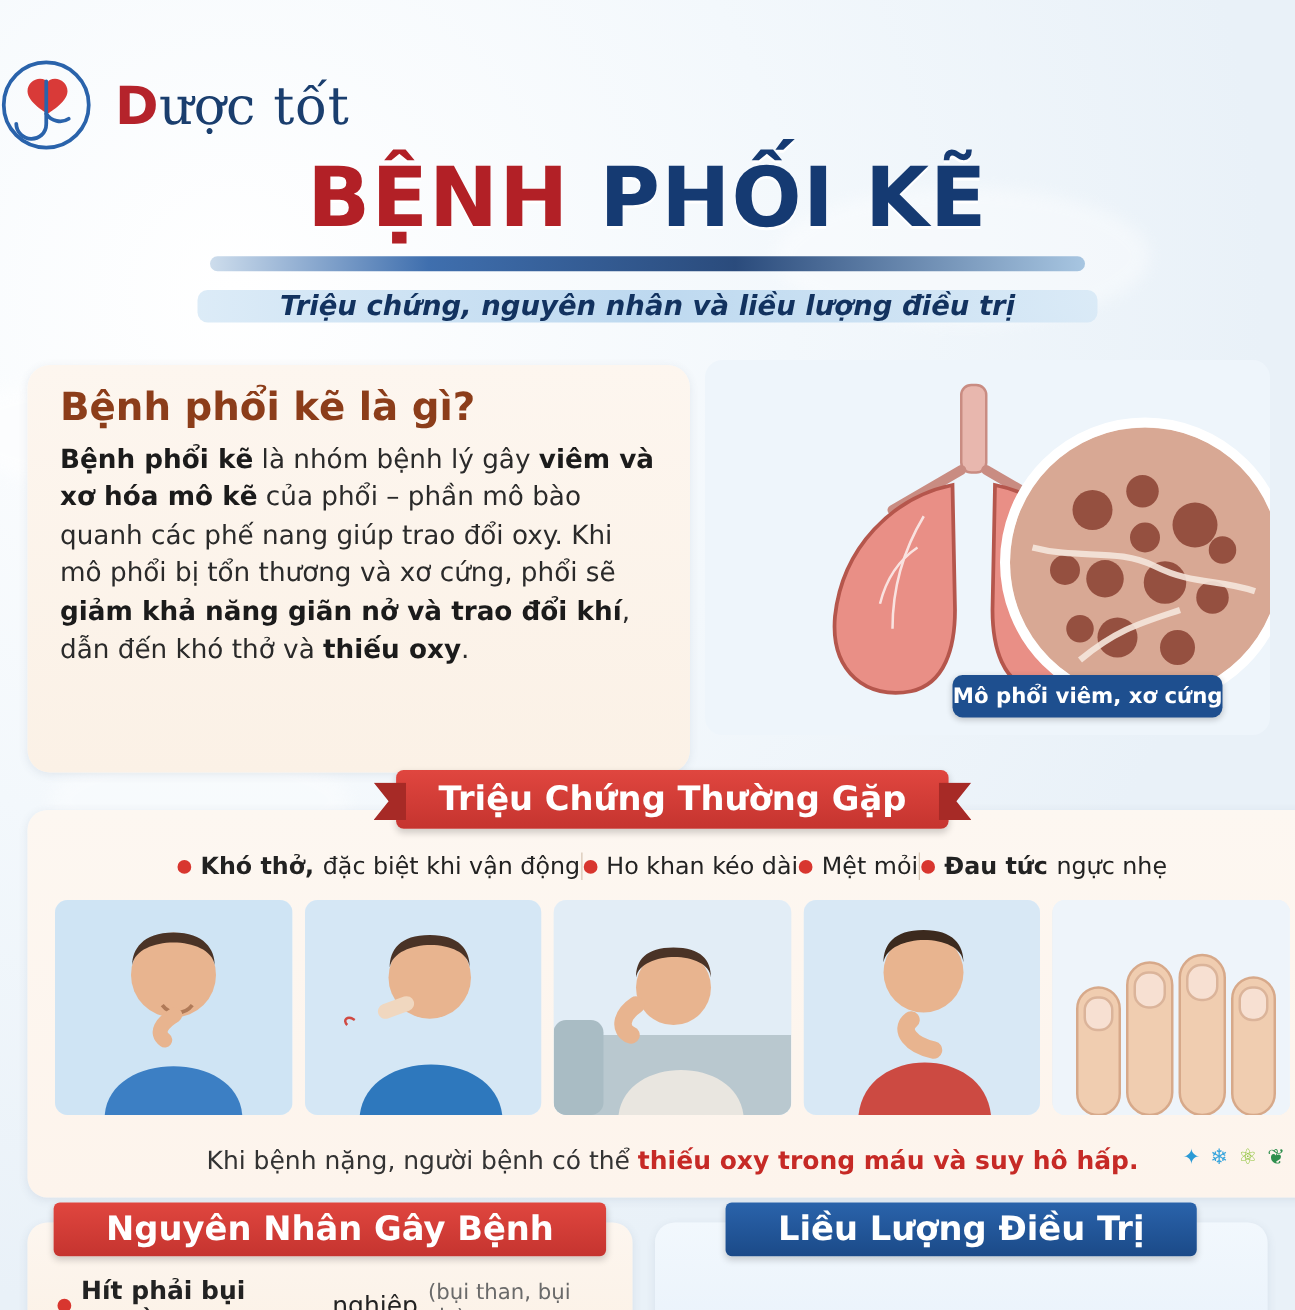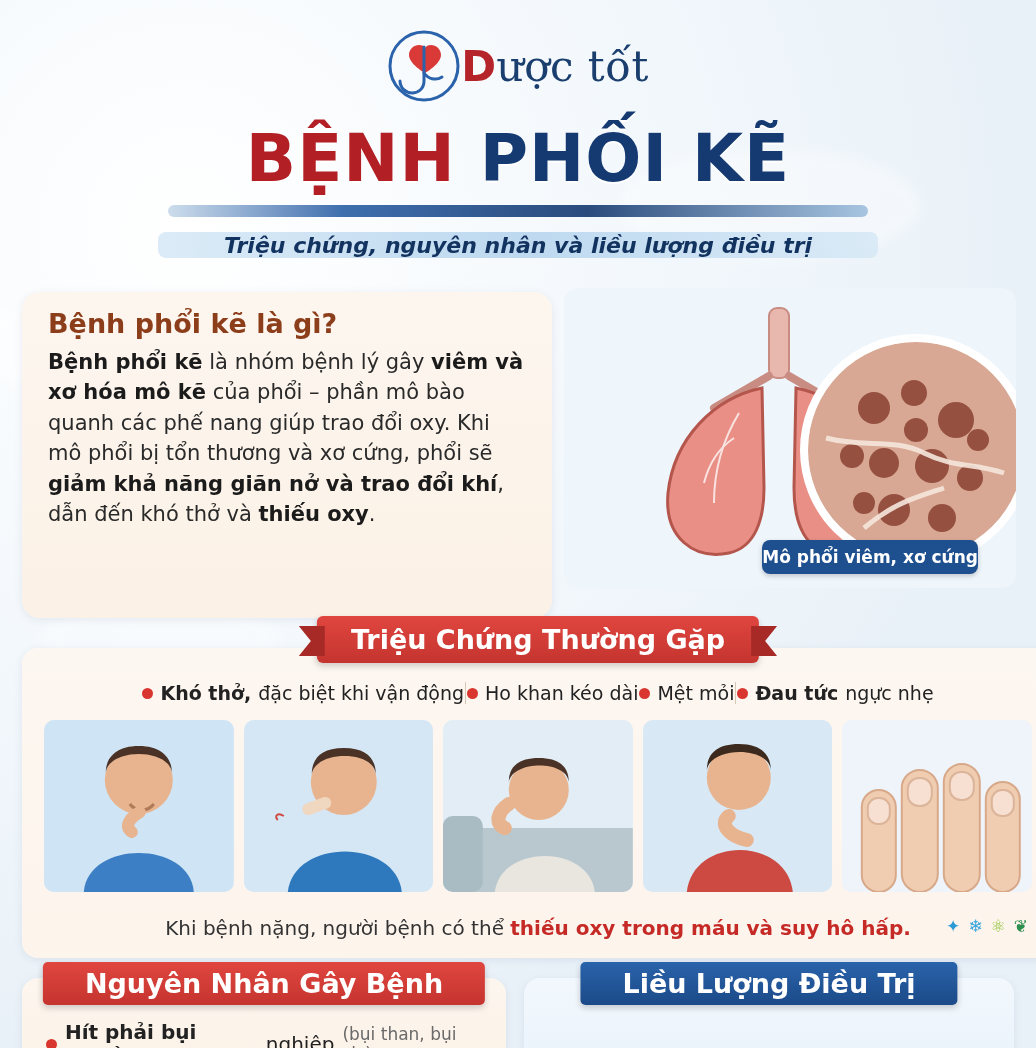--- a/index.html
+++ b/index.html
@@ -12,22 +12,22 @@
   .page{
     position:absolute;inset:0;
     background:
       radial-gradient(circle at 18% 22%, #ffffff 0%, #f3f8fc 38%, #e9f1f8 70%),
       linear-gradient(180deg,#fdfdfd 0%,#eef4fa 55%,#e6eef6 100%);
     overflow:hidden;
   }
   
   .cloud{position:absolute;border-radius:50%;background:#ffffff;opacity:.55;filter:blur(6px);}
   .brandrow{
-    position:absolute;top:26px;left:0;right:0;height:80px;
-    display:flex;align-items:center;justify-content:center;gap:0;
+    position:absolute;top:44px;left:0;right:0;height:80px;
+    display:flex;align-items:center;justify-content:flex-start;gap:18px;
   }
   .logo{width:74px;height:74px;position:relative;}
   .brandtext{font-size:42px;letter-spacing:.5px;}
   .brandtext .d{color:#b5232b;font-weight:700;}
   .brandtext .rest{color:#1a3e6e;font-weight:500;font-family:"DejaVu Serif",serif;}
   .title{
     position:absolute;top:126px;left:0;right:0;text-align:center;
     font-size:66px;font-weight:800;letter-spacing:1px;line-height:1;
     font-family:"DejaVu Sans", sans-serif;
   }
@@ -46,21 +46,21 @@
     display:flex;align-items:center;justify-content:center;
     color:#12325f;font-weight:700;font-size:22px;font-style:italic;
   }
   
   .whatis{
     position:absolute;left:22px;top:292px;width:530px;height:326px;
     background:linear-gradient(180deg,#fdf6ef 0%,#fbf1e6 100%);
     border-radius:18px;box-shadow:0 2px 8px rgba(60,80,110,.10);
   }
   .whatis h2{
-    margin:0;padding:16px 0 8px 26px;font-size:27px;color:#8c3d1a;font-weight:800;
+    margin:0;padding:16px 0 8px 26px;font-size:31px;color:#8c3d1a;font-weight:800;
   }
   .whatis .body{
     padding:0 24px 0 26px;font-size:21px;line-height:1.45;color:#2a2a2a;
   }
   .whatis .body b{color:#1b1b1b;font-weight:800;}
   
   .lungbox{
     position:absolute;right:20px;top:288px;width:452px;height:300px;border-radius:14px;overflow:hidden;
   }
   .lungcap{

